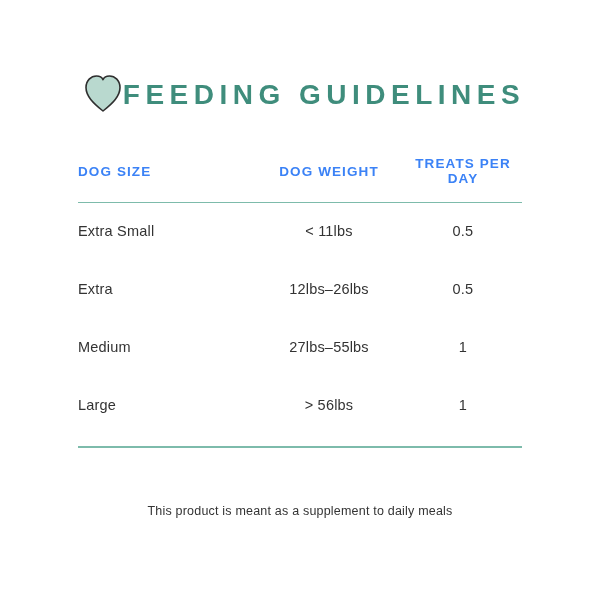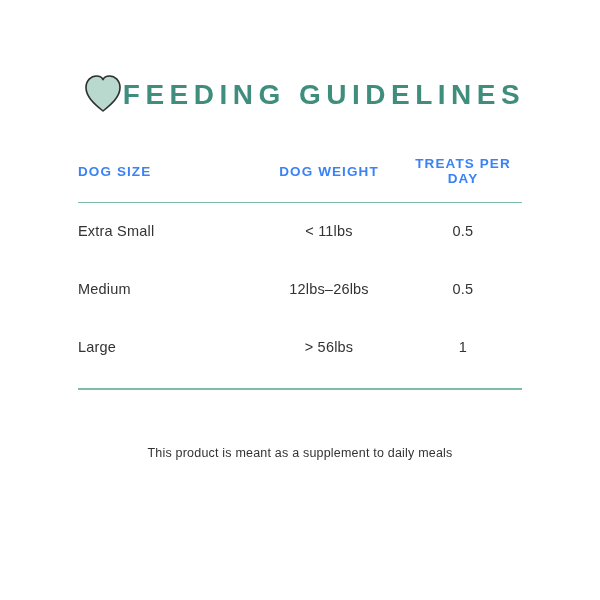--- a/index.html
+++ b/index.html
@@ -133,23 +133,28 @@
           <th class="col-treats">TREATS PER DAY</th>
         </tr>
       </thead>
       <tbody>
         <tr>
           <td class="col-size">Extra Small</td>
           <td class="col-weight">&lt; 11lbs</td>
           <td class="col-treats">0.5</td>
         </tr>
         <tr>
-          <td class="col-size">Medium</td>
+          <td class="col-size">Extra</td>
           <td class="col-weight">12lbs–26lbs</td>
           <td class="col-treats">0.5</td>
+        </tr>
+        <tr>
+          <td class="col-size">Medium</td>
+          <td class="col-weight">27lbs–55lbs</td>
+          <td class="col-treats">1</td>
         </tr>
         <tr>
           <td class="col-size">Large</td>
           <td class="col-weight">&gt; 56lbs</td>
           <td class="col-treats">1</td>
         </tr>
       </tbody>
     </table>
   </div>
 

